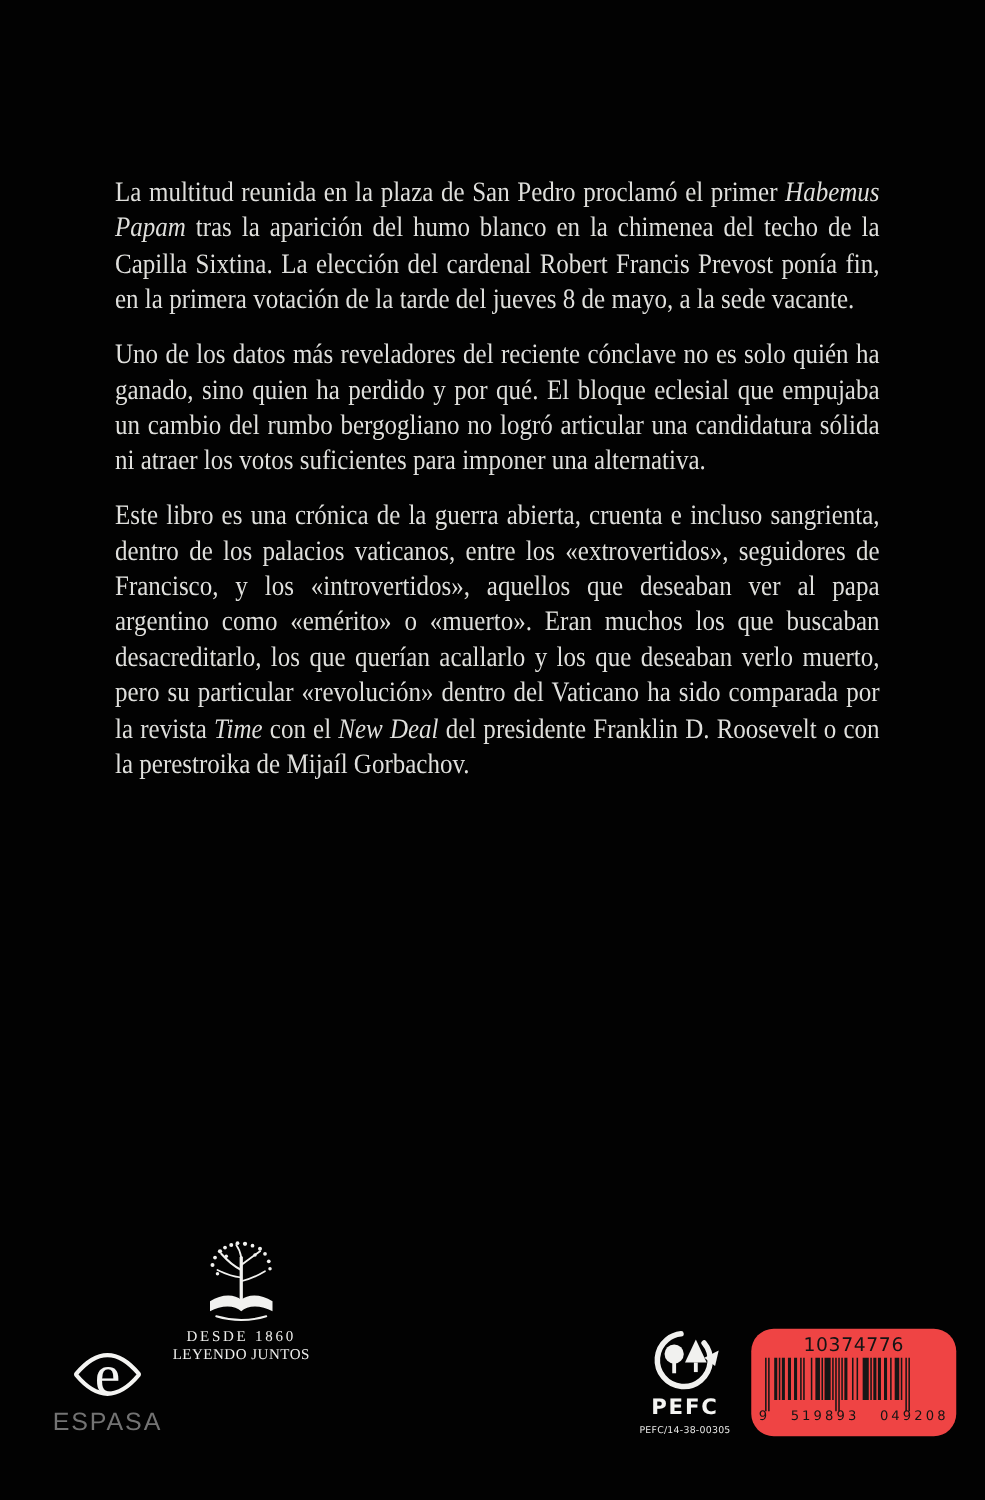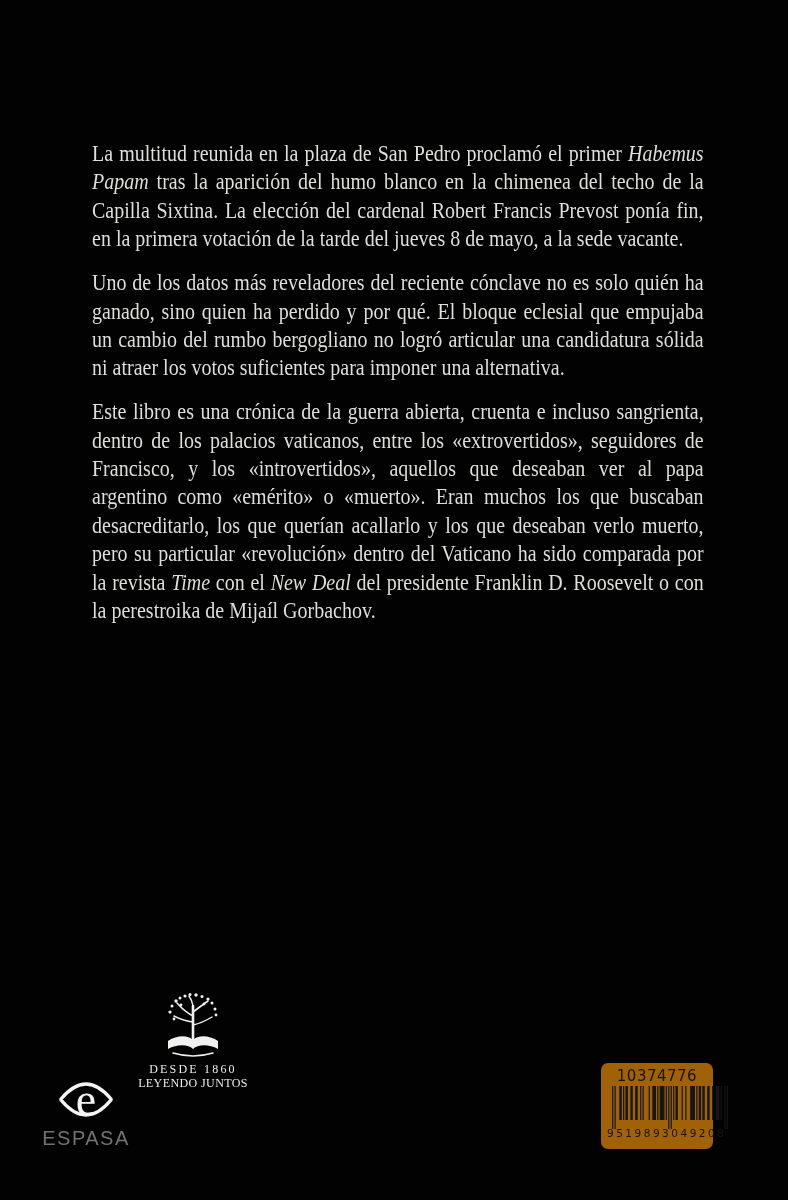--- a/index.html
+++ b/index.html
@@ -57,23 +57,23 @@
   }
   .pefc-license {
     display:block; margin-top:3px;
     font-family:"DejaVu Sans", sans-serif;
     font-size:7.5px; letter-spacing:0.2px; color:#e9e9e7;
   }
 
   .barcode-label {
     position:absolute;
     left:601px; top:1063px;
-    width:112px; height:86px;
-    background:#a16207;
-    border-radius:7px;
+    width:164px; height:86px;
+    background:#ef4444;
+    border-radius:18px;
     color:#141414;
   }
   .barcode-number {
     position:absolute; top:4px; left:0; right:0;
     text-align:center;
     font-family:"DejaVu Sans", sans-serif;
     font-size:15px; letter-spacing:0.5px;
   }
   .barcode-bars { position:absolute; top:23px; left:10px; }
   .barcode-digits {
@@ -137,20 +137,34 @@
             <circle cx="40" cy="12" r="1.4"></circle>
           <path d="M4,49 C13,43 24,43 29,48 C34,43 45,43 54,49 L54,57 C45,52 34,52 29,57 C24,52 13,52 4,57 Z"></path>
         </g>
         <path d="M9,61 Q29,67 49,61" fill="none" stroke="#f1f1ef" stroke-width="1.6" stroke-linecap="round"></path>
       </svg>
     </span>
     <span class="tagline l1">DESDE 1860</span>
     <span class="tagline l2">LEYENDO JUNTOS</span>
   </div>
 
+  <div class="logo-group pefc-group">
+    <span>
+      <svg width="58" height="52" viewBox="0 0 60 54">
+        <circle cx="29" cy="26" r="22" fill="none" stroke="#f1f1ef" stroke-width="4.6" stroke-dasharray="116 23" stroke-linecap="round" transform="rotate(-40 29 26)"></circle>
+        <polygon points="55,31 58,18 46,24" fill="#f1f1ef"></polygon>
+        <circle cx="21" cy="21" r="8" fill="#f1f1ef"></circle>
+        <rect x="19.4" y="28" width="3.2" height="9" fill="#f1f1ef"></rect>
+        <polygon points="39,9 48,28 30,28" fill="#f1f1ef"></polygon>
+        <rect x="37.4" y="28" width="3.2" height="8" fill="#f1f1ef"></rect>
+      </svg>
+    </span>
+    <span class="pefc-name">PEFC</span>
+    <span class="pefc-license">PEFC/14-38-00305</span>
+  </div>
 
   <div class="barcode-label">
     <div class="barcode-number">10374776</div>
     <svg class="barcode-bars" width="118" height="44" viewBox="0 0 117.9 44">
         <rect x="1.00" y="0" width="1.22" height="43" fill="#161616"></rect>
         <rect x="3.44" y="0" width="1.22" height="43" fill="#161616"></rect>
         <rect x="8.32" y="0" width="2.44" height="34" fill="#161616"></rect>
         <rect x="11.98" y="0" width="1.22" height="34" fill="#161616"></rect>
         <rect x="14.42" y="0" width="2.44" height="34" fill="#161616"></rect>
         <rect x="19.30" y="0" width="2.44" height="34" fill="#161616"></rect>

